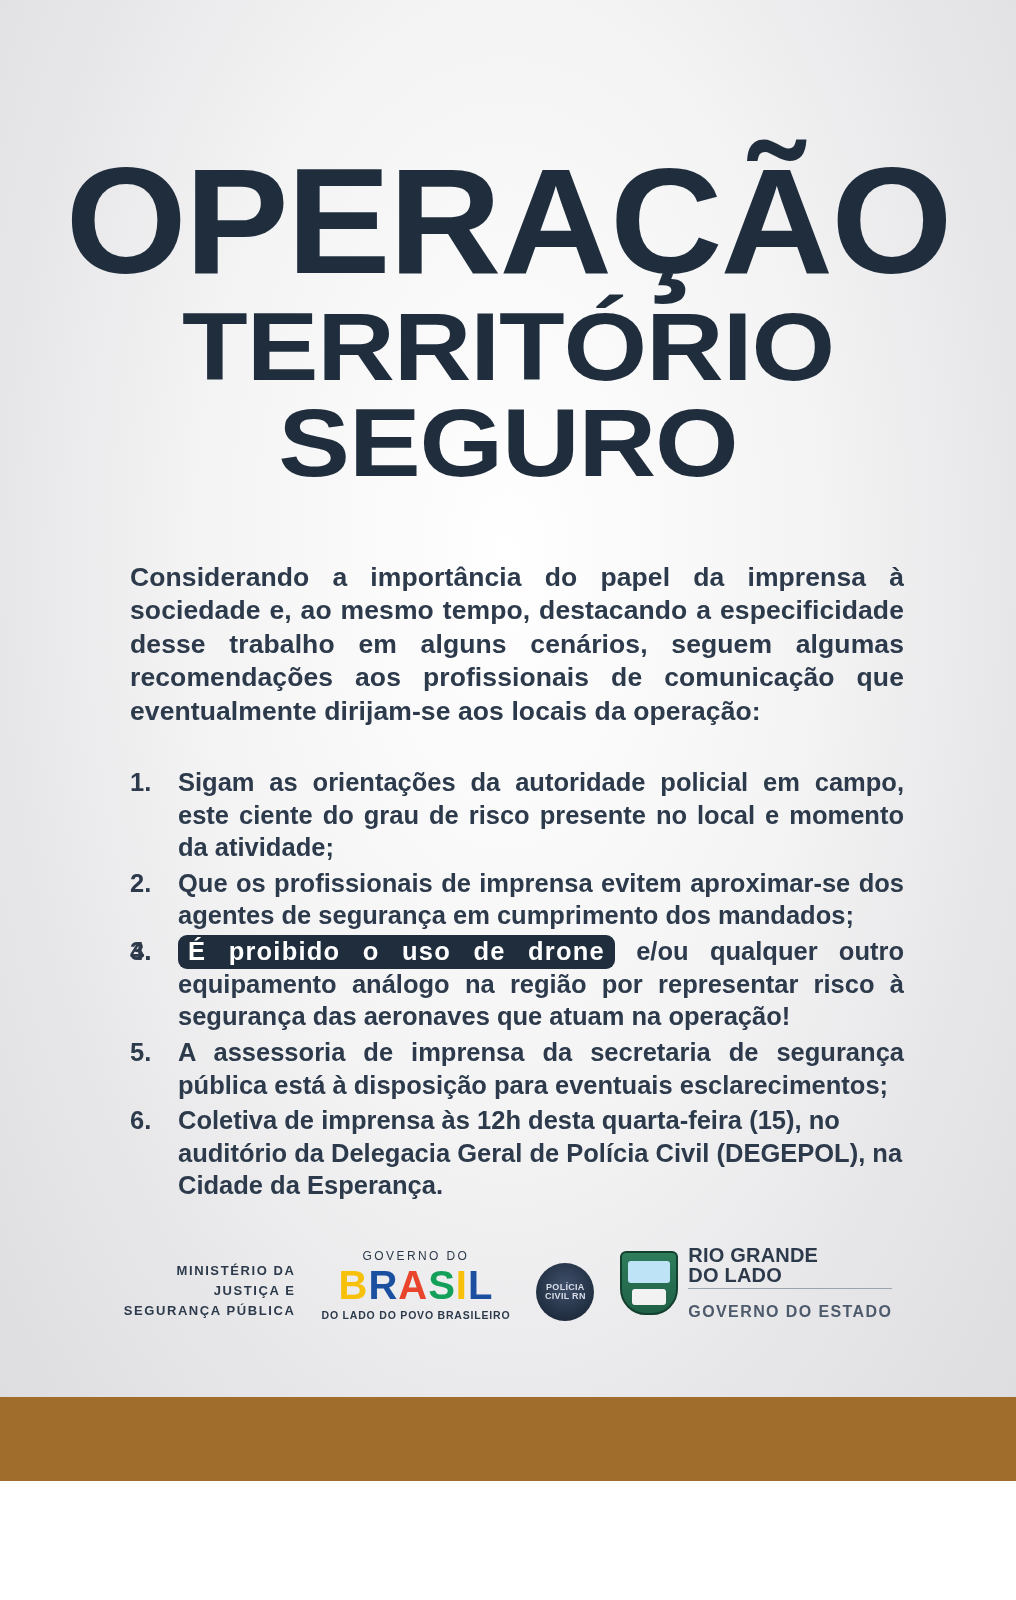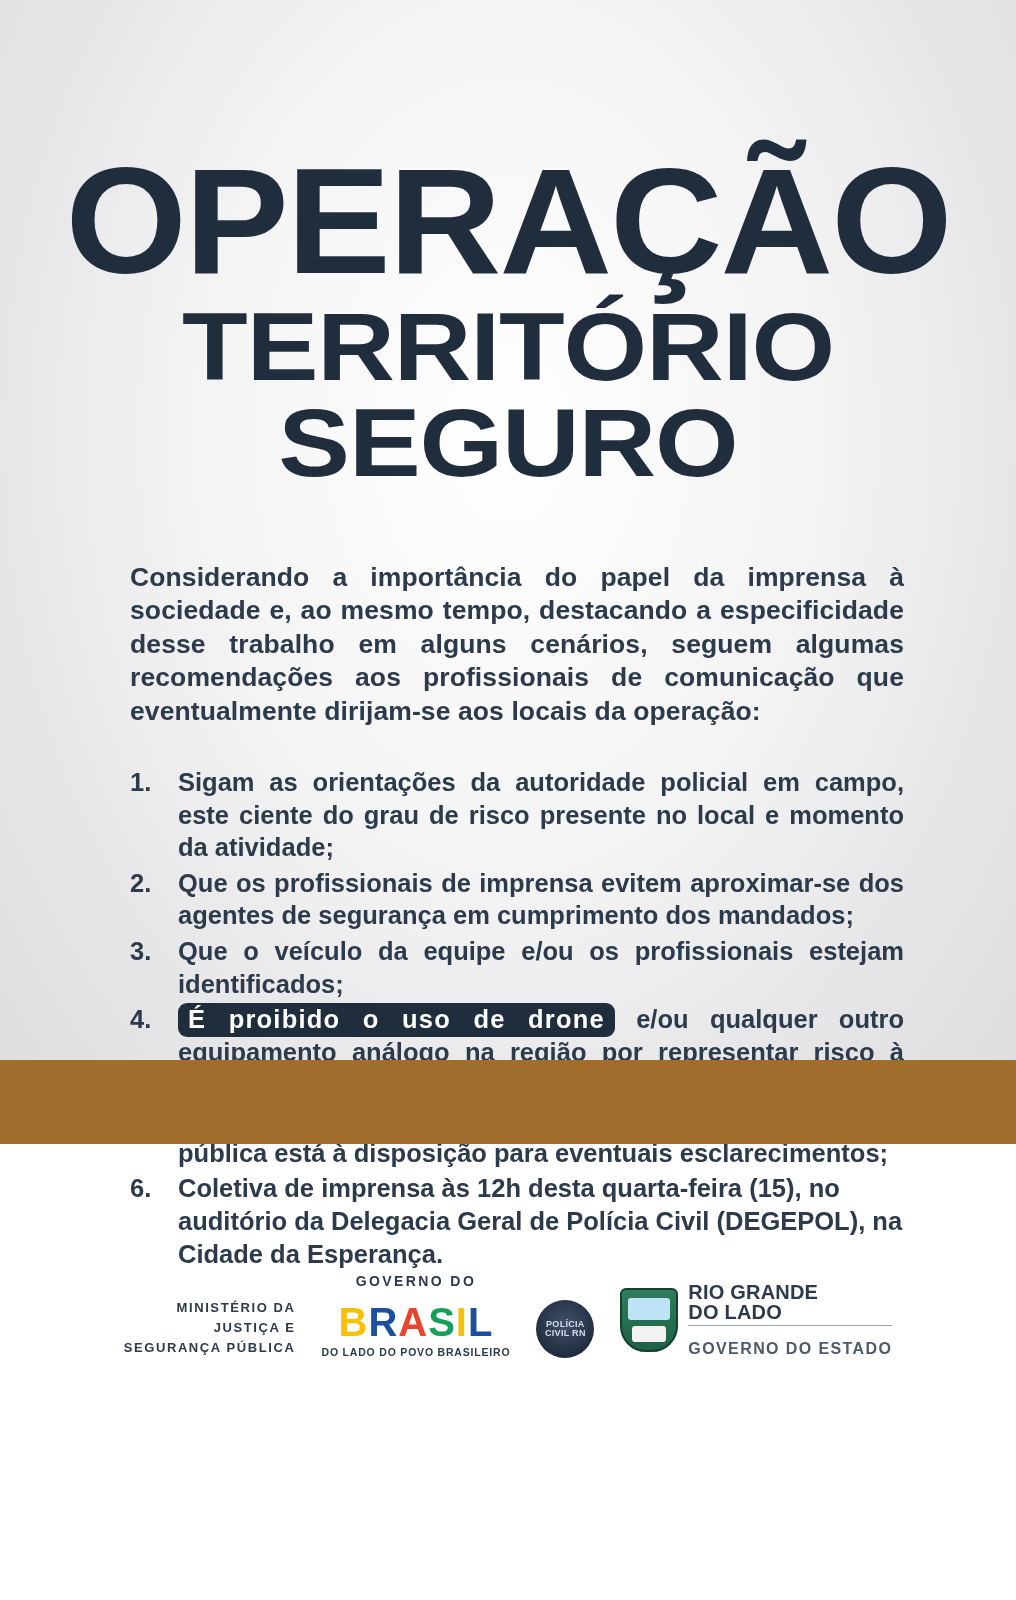--- a/index.html
+++ b/index.html
@@ -9,21 +9,21 @@
   body {
     width: 1016px;
     height: 1600px;
     font-family: "Liberation Sans", sans-serif;
     background: #ffffff;
     overflow: hidden;
   }
   .poster {
     position: relative;
     width: 1016px;
-    height: 1144px;
+    height: 1481px;
     box-sizing: border-box;
     background:
       radial-gradient(ellipse at 50% 38%, #ffffff 0%, #f4f4f5 42%, #e6e6e8 72%, #dcdcde 100%);
     display: flex;
     flex-direction: column;
   }
   .poster::after {
     content: "";
     position: absolute;
     left: 0;
@@ -122,25 +122,25 @@
     color: #2c3a4b;
     font-size: 13px;
     font-weight: bold;
     letter-spacing: 1.6px;
     line-height: 1.55;
   }
   .logo-brasil {
     text-align: center;
   }
   .logo-brasil .gov {
-    font-size: 14px;
-    font-weight: bold;
+    font-size: 12px;
+    font-weight: normal;
     letter-spacing: 2.4px;
     color: #2c3a4b;
-    margin-bottom: 13px;
+    margin-bottom: 2px;
   }
   .brasil-word {
     font-size: 40px;
     font-weight: bold;
     letter-spacing: 1px;
     line-height: 1;
     display: flex;
     justify-content: center;
   }
   .brasil-word span { display: inline-block; }
@@ -237,21 +237,21 @@
 
       <li>
         <span class="num">1.</span><span>Sigam as orientações da autoridade policial em campo, este ciente do grau de risco presente no local e momento da atividade;</span>
       </li>
 
       <li>
         <span class="num">2.</span><span>Que os profissionais de imprensa evitem aproximar-se dos agentes de segurança em cumprimento dos mandados;</span>
       </li>
 
       <li>
-        <span class="num">3.</span><span>Que o veículo da equipe e/ou os profissionais estejam identificados;</span>
+        <span class="num">3.</span>
       </li>
 
       <li>
         <span class="num">4.</span><span class="highlight">É proibido o uso de drone</span><span> e/ou qualquer outro equipamento análogo na região por representar risco à segurança das aeronaves que atuam na operação!</span>
       </li>
 
       <li>
         <span class="num">5.</span><span>A assessoria de imprensa da secretaria de segurança pública está à disposição para eventuais esclarecimentos;</span>
       </li>
 

